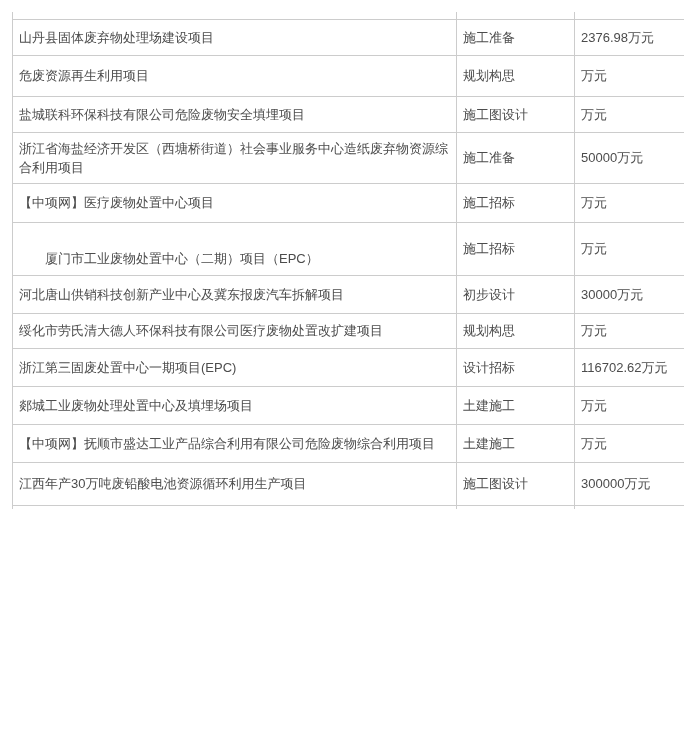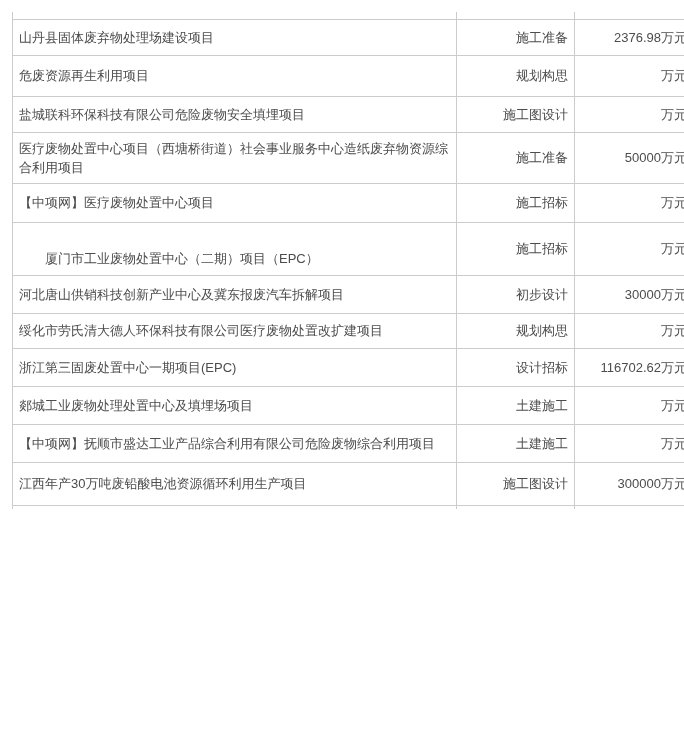--- a/index.html
+++ b/index.html
@@ -34,21 +34,21 @@
     box-sizing: border-box;
   }
   td.name {
     text-align: left;
     padding-left: 13px;
     padding-right: 10px;
     white-space: pre-wrap;
     word-break: break-all;
   }
   td.stage, td.amount {
-    text-align: right;
+    text-align: left;
     white-space: nowrap;
   }
   tr.partial-top td {
     border-top: none;
     padding: 0;
   }
   tr.partial-bottom td {
     border-bottom: none;
     padding: 0;
   }
@@ -79,21 +79,21 @@
         <td class="name">危废资源再生利用项目</td>
         <td class="stage">规划构思</td>
         <td class="amount">万元</td>
       </tr>
       <tr style="height:36px">
         <td class="name">盐城联科环保科技有限公司危险废物安全填埋项目</td>
         <td class="stage">施工图设计</td>
         <td class="amount">万元</td>
       </tr>
       <tr style="height:51px">
-        <td class="name">医疗废物处置中心项目（西塘桥街道）社会事业服务中心造纸废弃物资源综合利用项目</td>
+        <td class="name">浙江省海盐经济开发区（西塘桥街道）社会事业服务中心造纸废弃物资源综合利用项目</td>
         <td class="stage">施工准备</td>
         <td class="amount">50000万元</td>
       </tr>
       <tr style="height:39px">
         <td class="name">【中项网】医疗废物处置中心项目</td>
         <td class="stage">施工招标</td>
         <td class="amount">万元</td>
       </tr>
       <tr style="height:53px">
         <td class="name">

